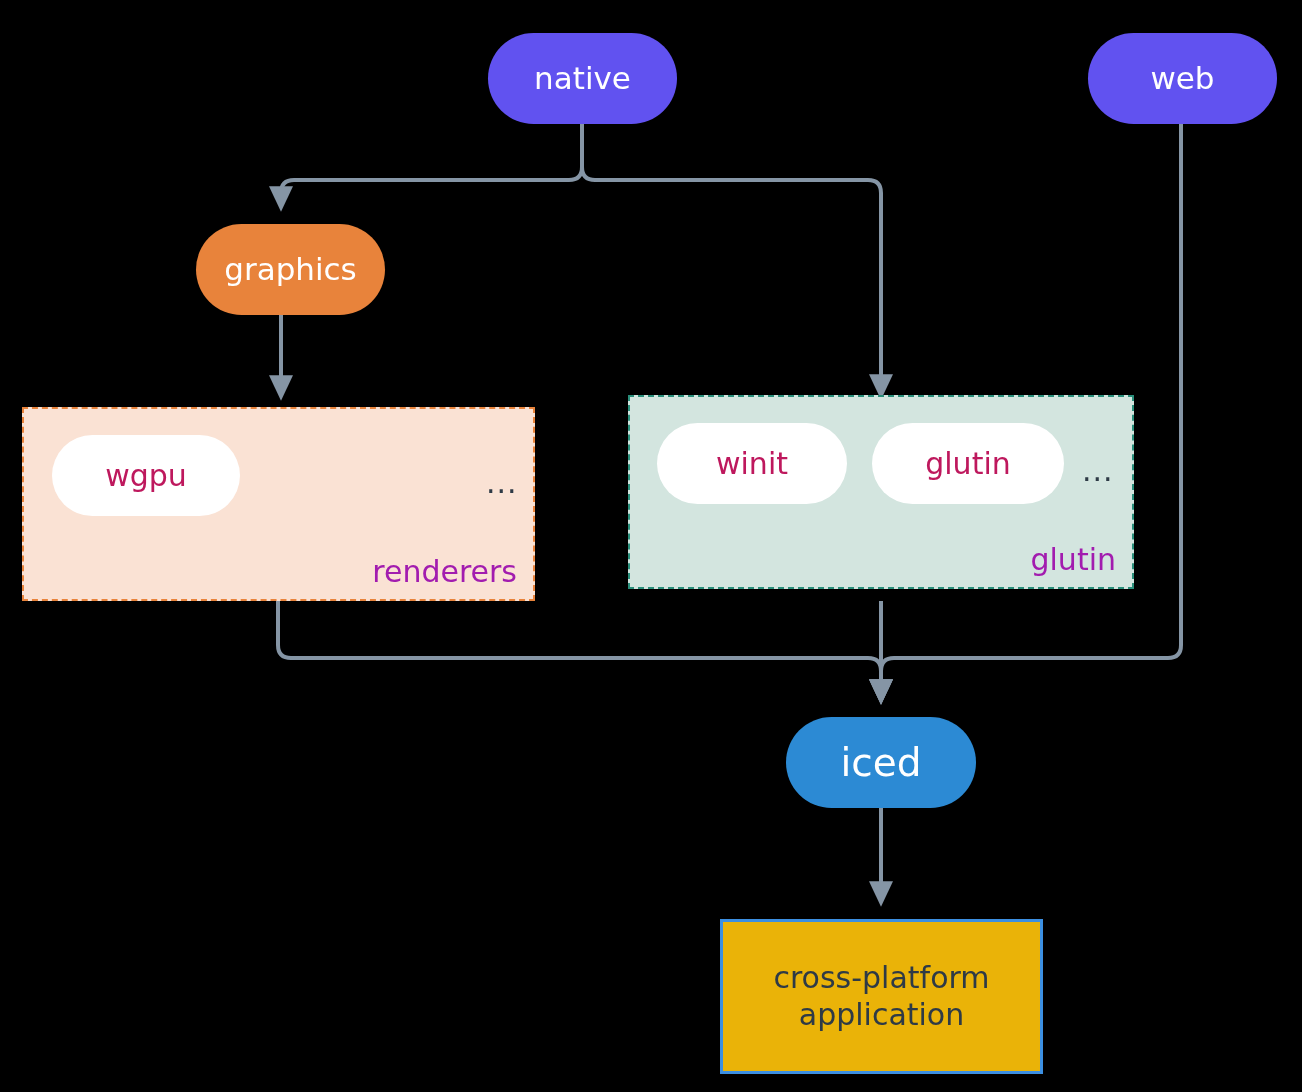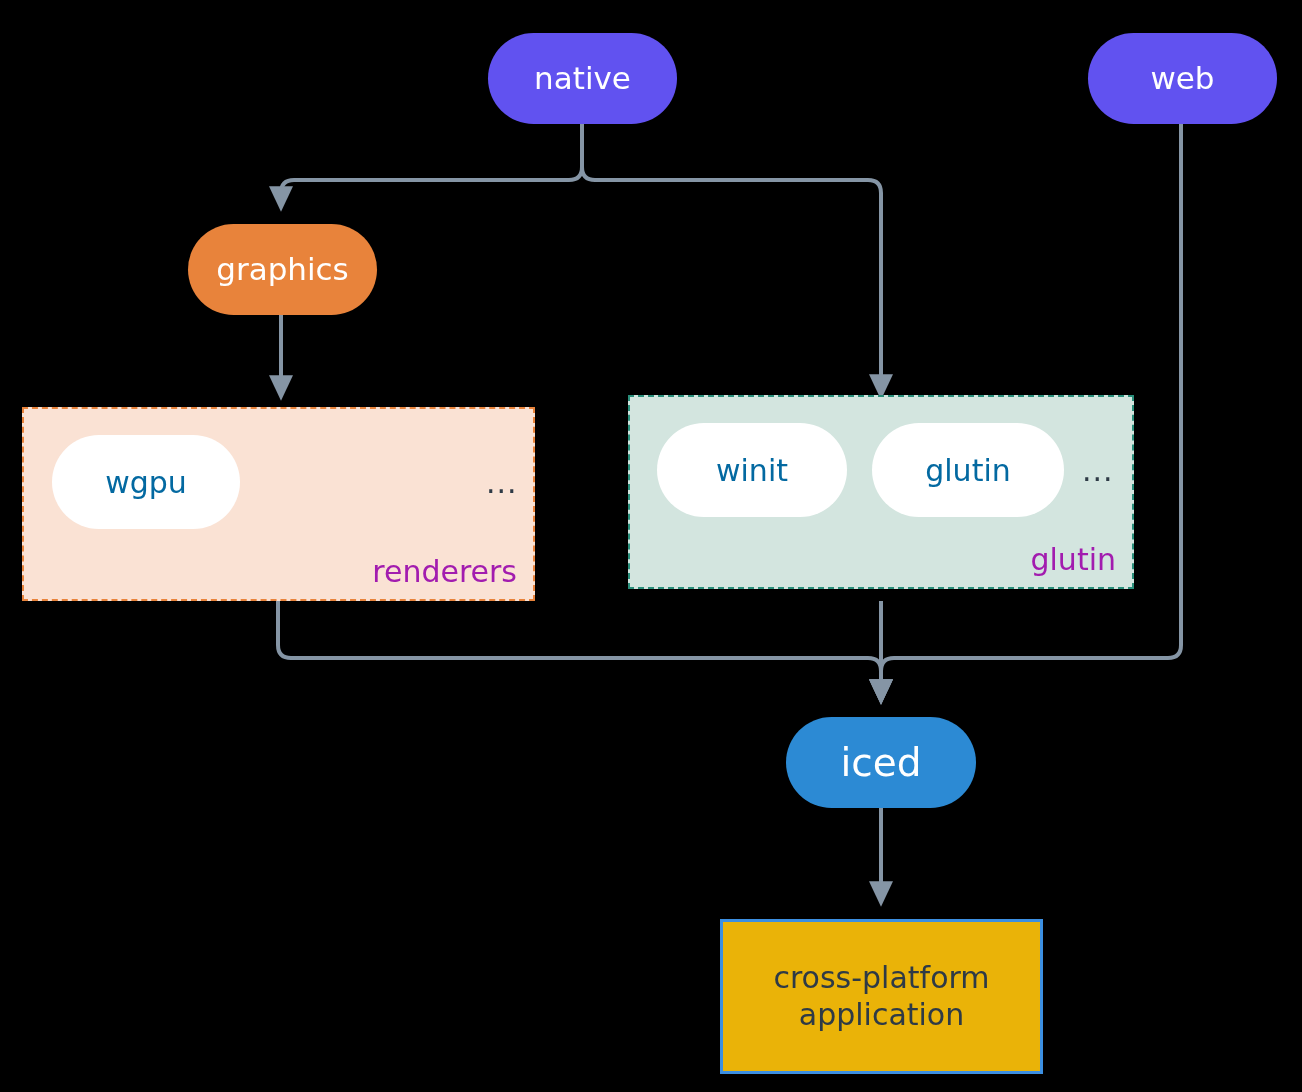--- a/index.html
+++ b/index.html
@@ -43,21 +43,21 @@
     color: #FFFFFF;
     font-size: 31px;
   }
   .node-web {
     left: 1088px; top: 27px; width: 189px; height: 91px;
     background: #6152F0;
     color: #FFFFFF;
     font-size: 31px;
   }
   .node-graphics {
-    left: 188px; top: 218px; width: 189px; height: 91px;
+    left: 196px; top: 218px; width: 189px; height: 91px;
     background: #E8833B;
     color: #FFFFFF;
     font-size: 31px;
   }
   .node-iced {
     left: 786px; top: 711px; width: 190px; height: 91px;
     background: #2C8AD4;
     color: #FFFFFF;
     font-size: 39px;
   }
@@ -93,24 +93,24 @@
     font-size: 30px;
     color: #a21caf;
   }
   .inner-node {
     position: absolute;
     box-sizing: border-box;
     display: flex;
     align-items: center;
     justify-content: center;
     background: #FFFFFF;
-    color: #0369a1;
+    color: #be185d;
     border-radius: 999px;
     font-size: 30px;
-    height: 94px;
+    height: 81px;
     top: 26px;
   }
   .n-wgpu   { left: 28px;  width: 188px; }
   .n-glow   { left: 240px; width: 196px; }
   .n-winit  { left: 27px;  width: 190px; }
   .n-glutin { left: 242px; width: 192px; }
   .ellipsis {
     position: absolute;
     top: 26px;
     height: 94px;

